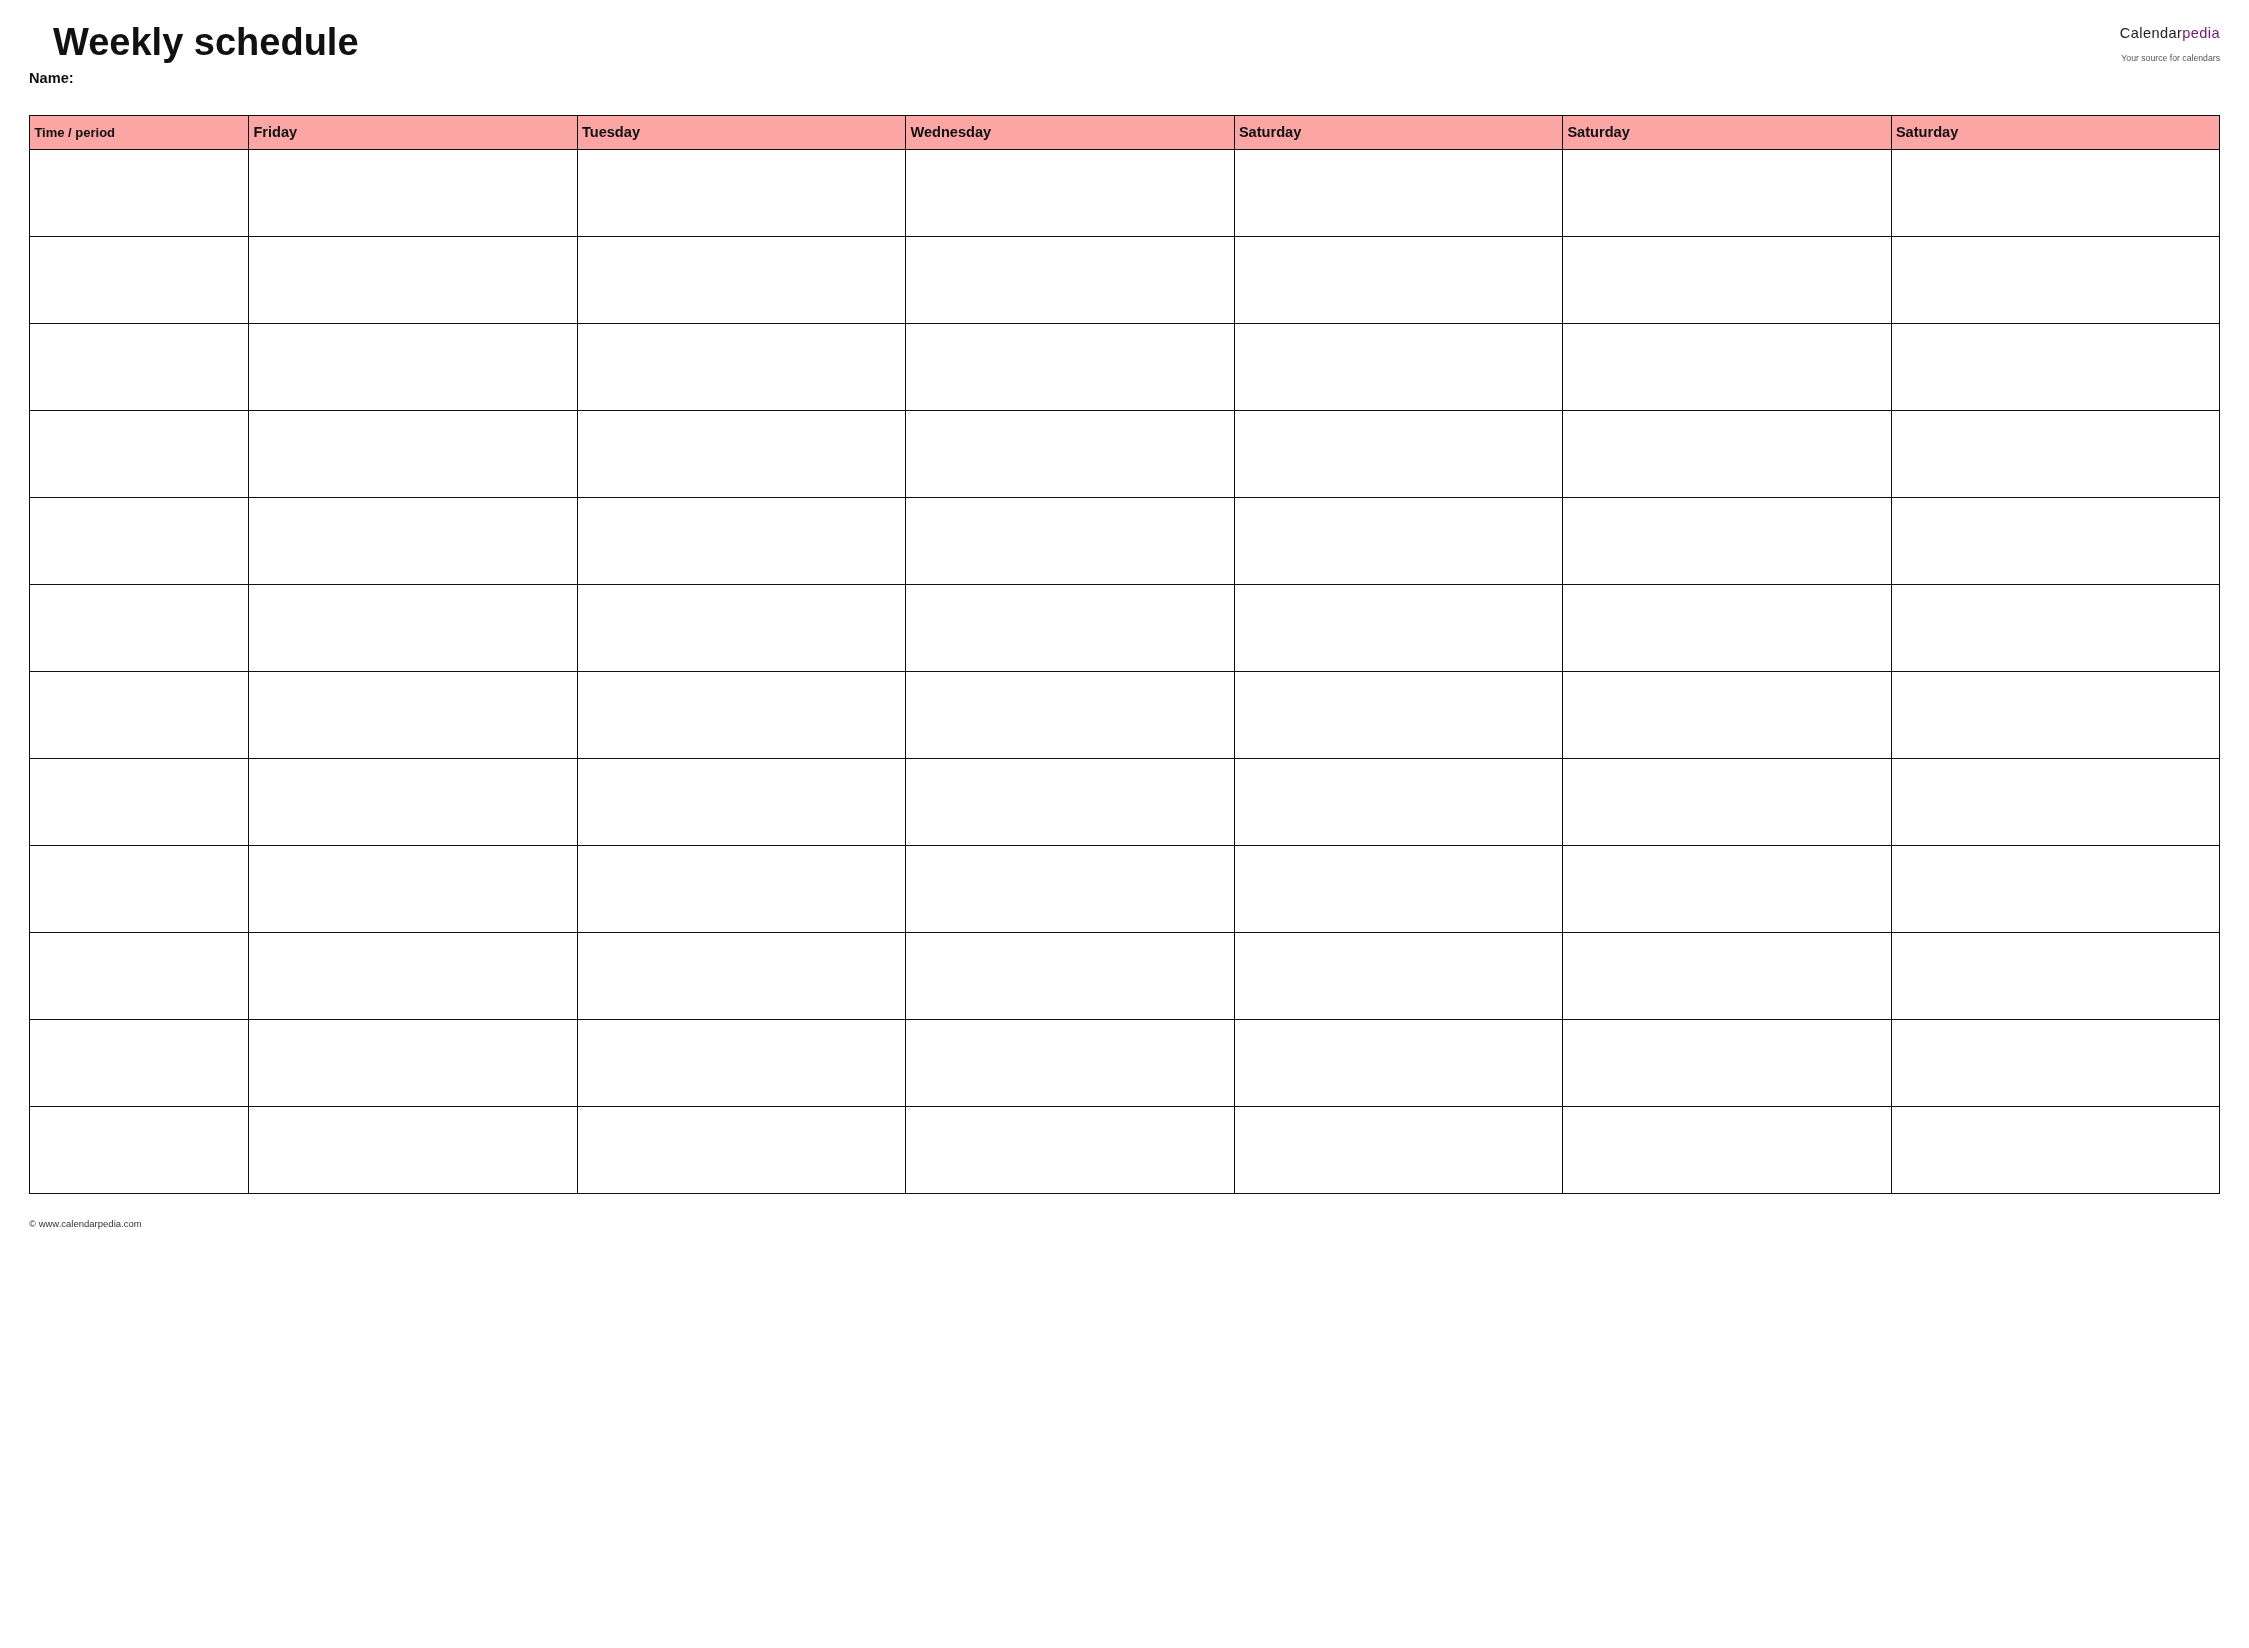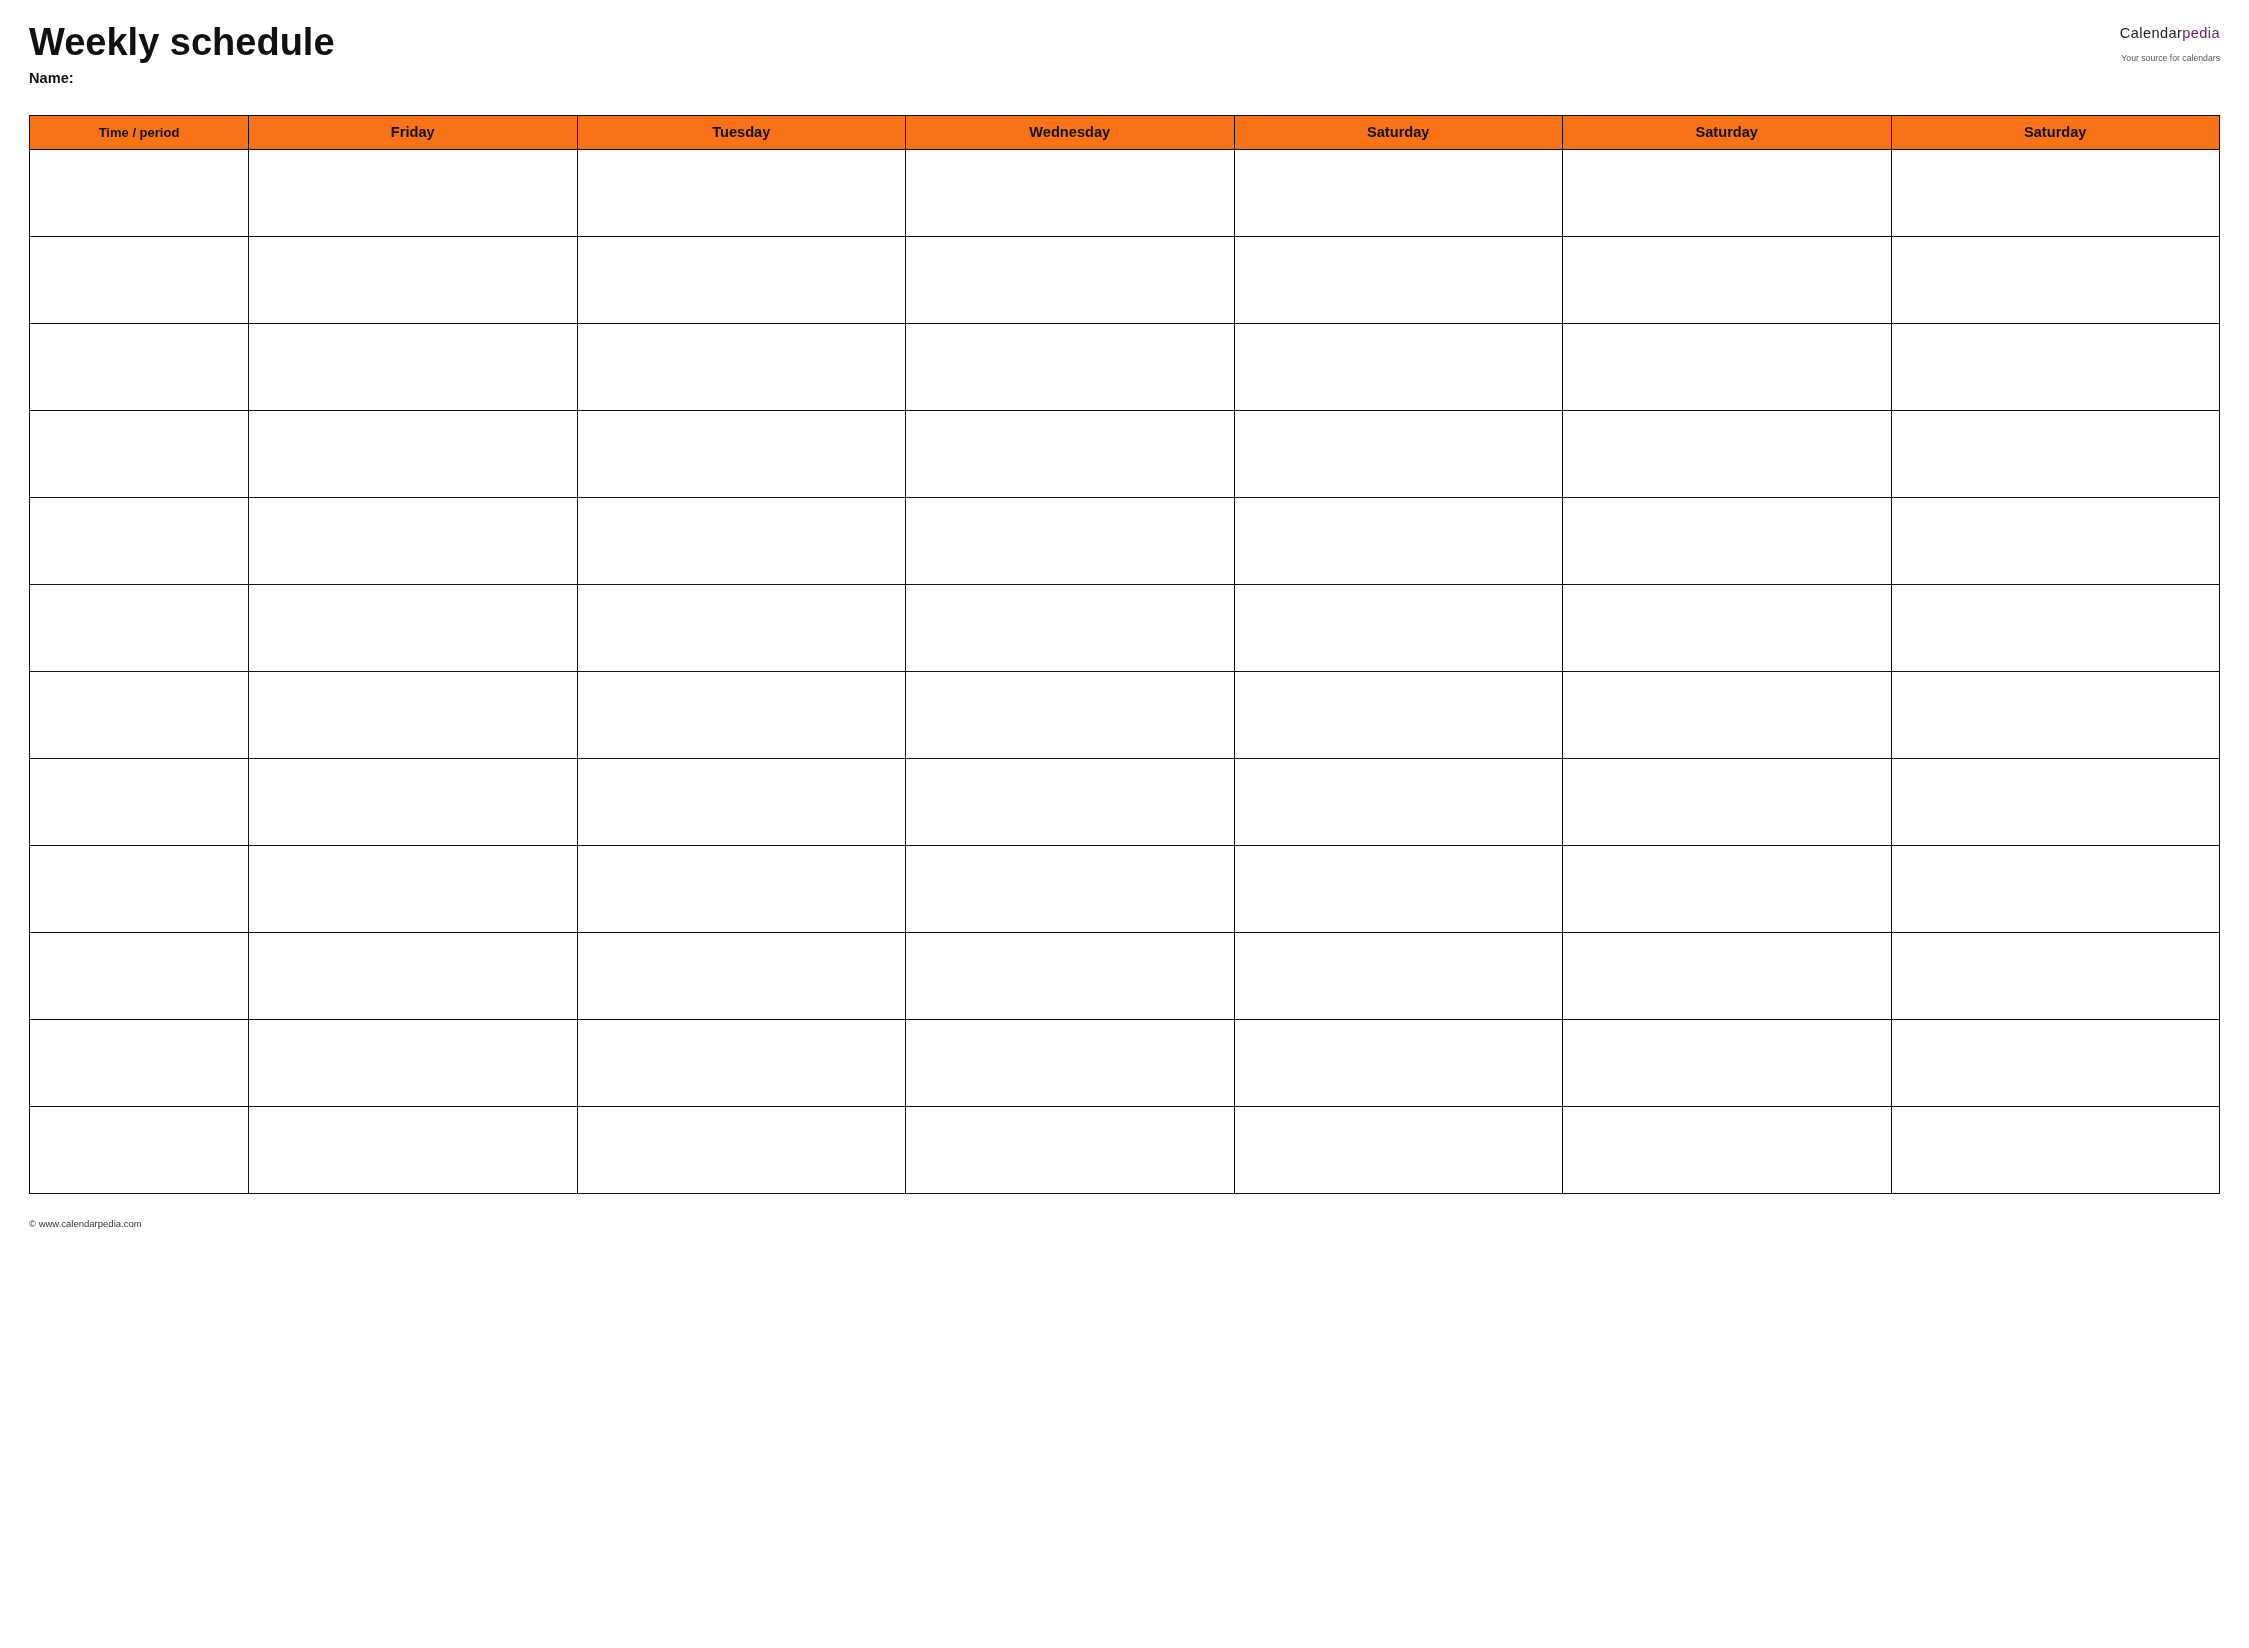--- a/index.html
+++ b/index.html
@@ -21,20 +21,21 @@
       justify-content: space-between;
       align-items: flex-start;
       margin-bottom: 5.8px;
     }
 
     .title {
       font-size: 38px;
       font-weight: bold;
       color: #111111;
       line-height: 1.1;
+      margin-left: 24px;
     }
 
     .logo-container {
       text-align: right;
       margin-top: 2.9px;
     }
 
     .logo-text {
       font-size: 14.6px;
       font-weight: normal;
@@ -69,23 +70,23 @@
     .schedule-table th,
     .schedule-table td {
       border: 1.1px solid #111111;
       padding: 0;
     }
 
     .schedule-table thead th {
       font-size: 14.6px;
       font-weight: bold;
       color: #111111;
-      text-align: center;
+      text-align: left;
       padding: 8.7px 4.4px;
-      background: #f97316;
+      background: #fca5a5;
     }
 
     .schedule-table thead th:first-child {
       font-size: 13px;
     }
 
     .schedule-table tbody td {
       height: 87px;
       background: #ffffff;
     }

